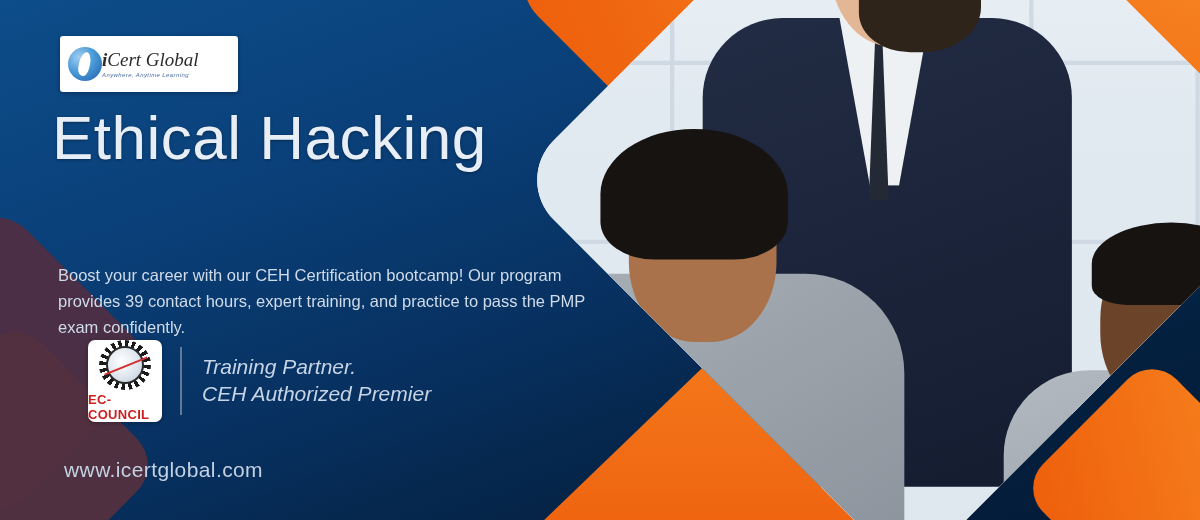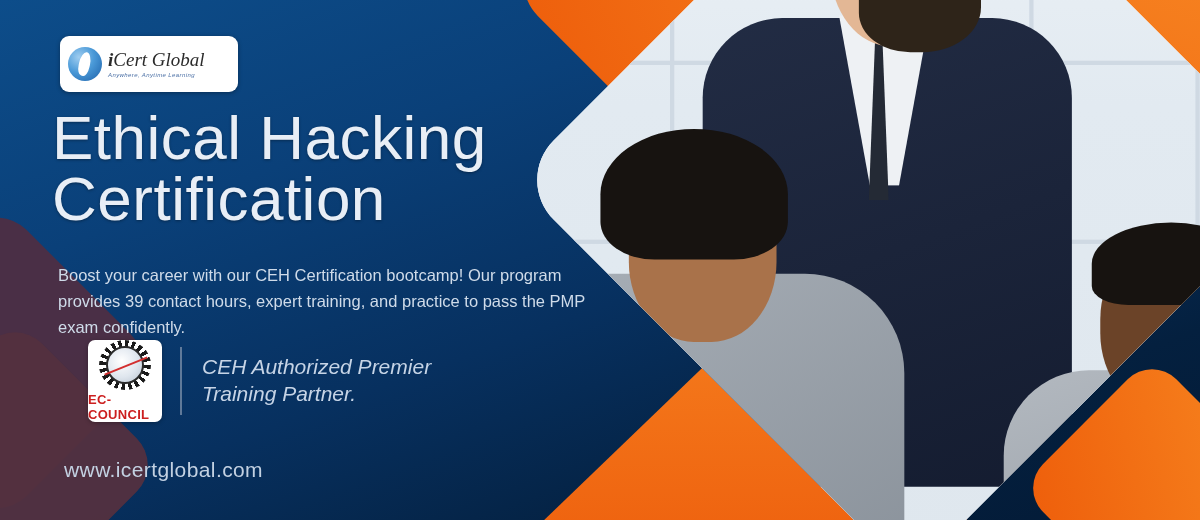--- a/index.html
+++ b/index.html
@@ -118,22 +118,22 @@
   .m3-shirt{ left:420px; top:420px; width:58px; height:86px; background:#eceff2; clip-path:polygon(0 0,100% 0,66% 100%,34% 100%); }
   .m3-tie{ left:436px; top:428px; width:20px; height:84px; background:#4a515c; clip-path:polygon(38% 0,62% 0,84% 100%,16% 100%); }
 
   
   .content{ position:absolute; left:0; top:0; width:640px; height:100%; z-index:20; }
 
   .logo-card{
     position:absolute; left:60px; top:36px;
     width:178px; height:56px;
     background:#ffffff;
-    border-radius:9px;
-    display:flex; align-items:center; gap:6px;
+    border-radius:3px;
+    display:flex; align-items:center; 
     padding:5px 8px;
     box-shadow:0 1px 4px rgba(0,0,0,.35);
   }
   .logo-mark{
     width:34px; height:34px; flex:0 0 34px;
     border-radius:50%;
     background:radial-gradient(circle at 32% 30%, #9fcdf0 0%, #4b9ad8 45%, #1b5fa8 100%);
     position:relative;
   }
   .logo-mark::after{
@@ -276,33 +276,32 @@
     <div class="logo-card">
       <div class="logo-mark"></div>
       <div class="logo-text">
         <div class="logo-name"><b>i</b><span>Cert Global</span></div>
         <div class="logo-tag">Anywhere, Anytime Learning</div>
       </div>
     </div>
 
     <h1 class="headline">
       <span>Ethical Hacking</span>
-      <span class="l2">Certification</span>
     </h1>
 
 
     <p class="body-copy">Boost your career with our CEH Certification bootcamp! Our program provides 39 contact hours, expert training, and practice to pass the PMP exam confidently.</p>
 
     <div class="partner-row">
       <div class="ec-badge">
         <div class="ec-ring"></div>
         <div class="ec-label">EC-COUNCIL</div>
       </div>
       <div class="divider"></div>
       <div class="partner-text">
+        <div>Training Partner.</div>
         <div>CEH Authorized Premier</div>
-        <div>Training Partner.</div>
       </div>
     </div>
 
     <div class="site-url">www.icertglobal.com</div>
   </div>
 </div>
 
 </body></html>

